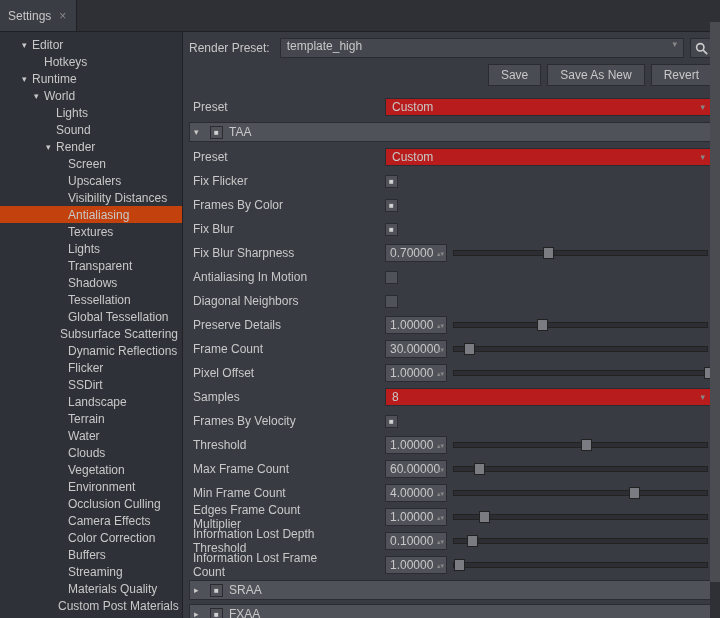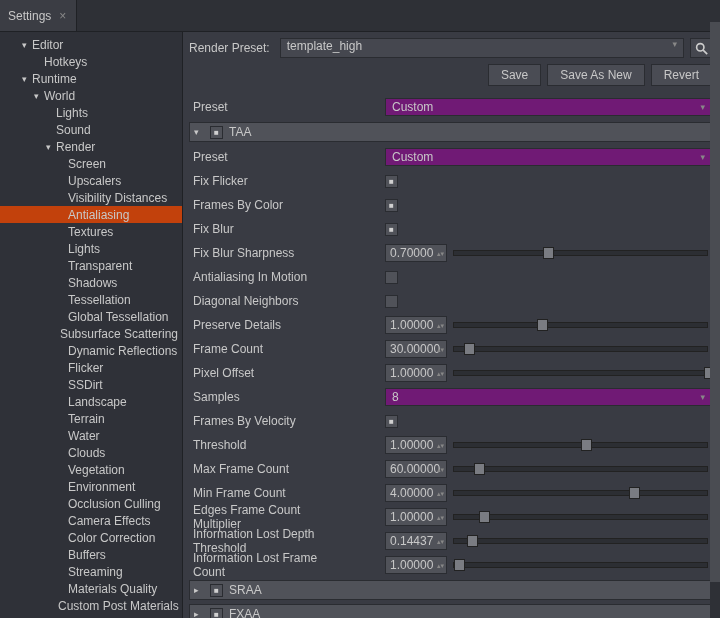--- a/index.html
+++ b/index.html
@@ -28,21 +28,21 @@
 .preset-dd::after { content: "▾"; position: absolute; right: 6px; font-size: 9px; color: #888; }
 .search-btn { width: 22px; height: 20px; background: #45474f; border: 1px solid #2a2c31; display:flex; align-items:center; justify-content:center; cursor:pointer; }
 
 .btn-row { display: flex; justify-content: flex-end; gap: 6px; margin-bottom: 10px; }
 .btn { background: #4a4c54; border: 1px solid #2a2c31; padding: 3px 12px; cursor: pointer; }
 
 .field-row { display: flex; align-items: center; height: 22px; margin-bottom: 2px; gap: 36px; }
 .field-label { width: 160px; padding-left: 4px; }
 .field-val { flex: 1; display: flex; align-items: center; gap: 6px; }
 
-.dropdown { flex: 1; background: #701a75; height: 18px; display: flex; align-items: center; padding: 0 6px; position: relative; border: 1px solid #2a2c31; }
+.dropdown { flex: 1; background: #b91c1c; height: 18px; display: flex; align-items: center; padding: 0 6px; position: relative; border: 1px solid #2a2c31; }
 .dropdown::after { content: "▾"; position: absolute; right: 6px; font-size: 9px; color: #888; }
 
 .checkbox { width: 13px; height: 13px; background: #505259; border: 1px solid #2a2c31; display:flex; align-items:center; justify-content:center; font-size:10px; color:#d0d0d0; cursor:pointer; }
 .checkbox.checked::after { content: "■"; font-size: 8px; }
 .checkbox.unchecked::after { content: ""; }
 
 .numbox { width: 62px; height: 18px; background: #505259; border: 1px solid #2a2c31; padding: 0 0 0 4px; display:flex; align-items:center; position:relative; }
 .numbox .spin { position:absolute; right:2px; font-size:7px; line-height:7px; color:#888; display:flex; flex-direction:column; }
 
 .slider { flex: 1; height: 6px; background: #2c2e33; border: 1px solid #222; position: relative; margin-right: 4px; }
@@ -387,21 +387,21 @@
             </div>
             <div class="slider">
               <div class="thumb" style="left:10%"></div>
             </div>
           </div>
         </div>
         <div class="field-row">
           <div class="field-label">Information Lost Depth Threshold</div>
           <div class="field-val">
             <div class="numbox">
-              <span>0.14437</span>
+              <span>0.10000</span>
               <span class="spin">▴▾</span>
             </div>
             <div class="slider">
               <div class="thumb" style="left:5%"></div>
             </div>
           </div>
         </div>
         <div class="field-row">
           <div class="field-label">Information Lost Frame Count</div>
           <div class="field-val">

